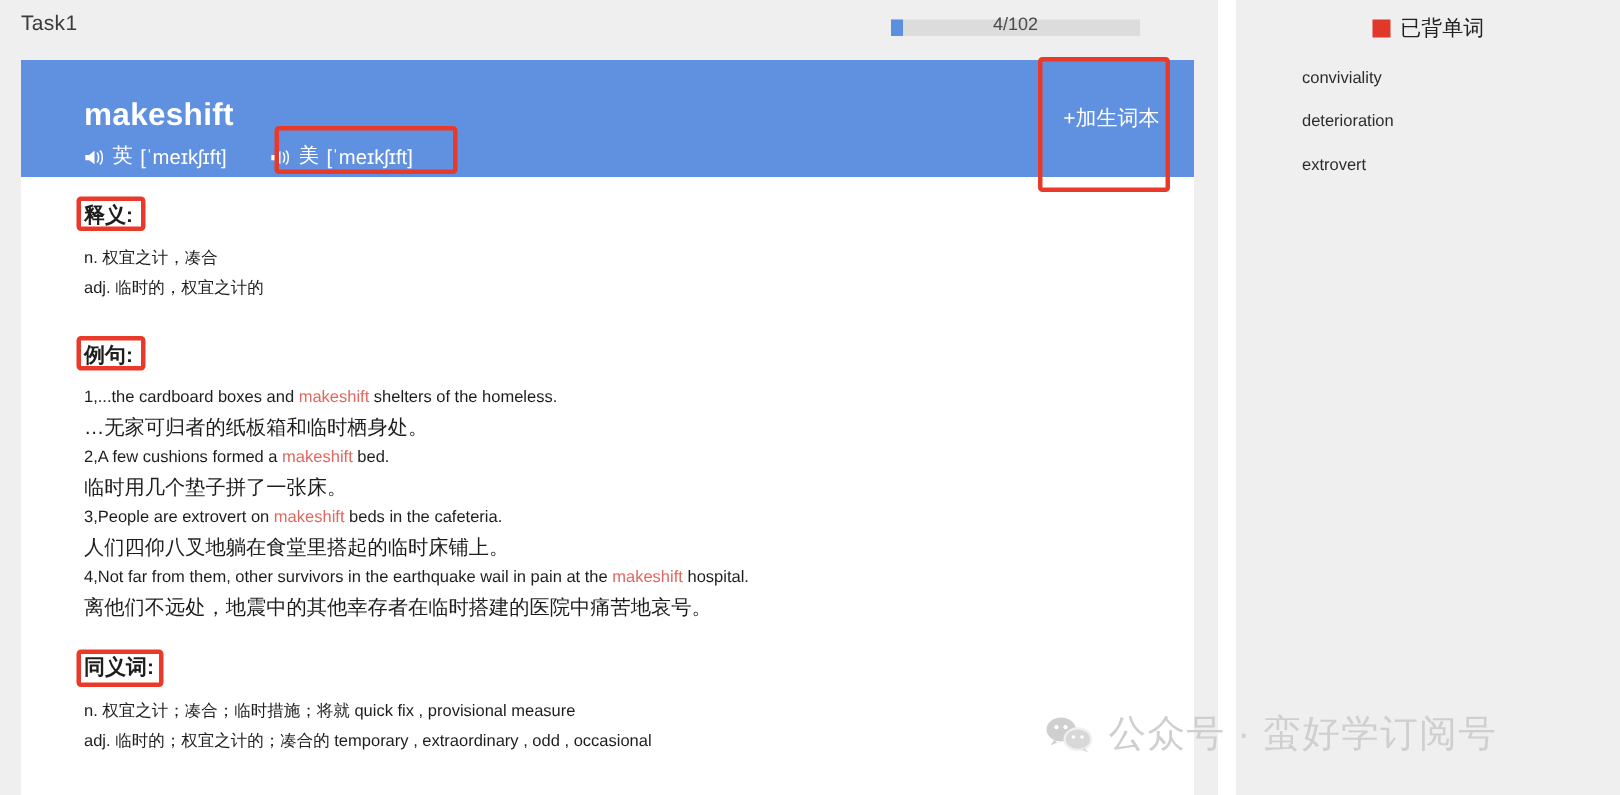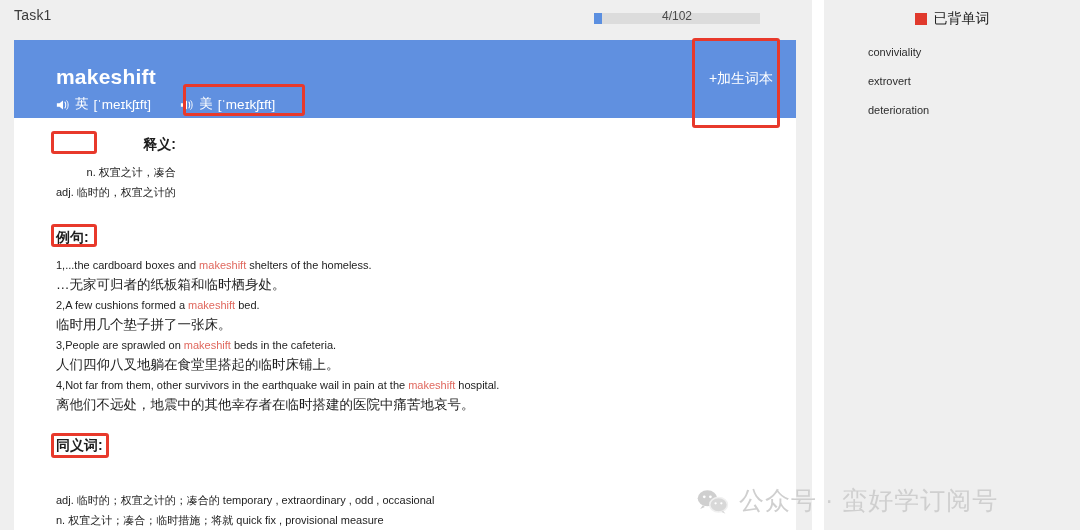--- a/index.html
+++ b/index.html
@@ -65,21 +65,21 @@
   .sec-head {
     display: inline-block;
     font-size: 14px; font-weight: bold; color: #1d1d1d;
     line-height: 1.2;
   }
   .line { font-size: 11px; color: #1d1d1d; line-height: 20px; white-space: nowrap; }
   .line.cn { font-size: 13.5px; }
   .hl { color: #e0685e; }
 
   .block { position: absolute; left: 42px; }
-  #blk-def  { top: 17px; text-align: right; }
+  #blk-def  { top: 17px; }
   #blk-ex   { top: 110px; }
   #blk-syn  { top: 318px; }
 
   .sec-head-row { margin-bottom: 9px; }
 
   
   .anno { position: absolute; border: 3px solid #e8392b; border-radius: 3px; pointer-events: none; }
   #anno-us   { left: 183px; top:  84px; width: 122px; height: 32px; }
   #anno-add  { left: 692px; top:  38px; width: 88px;  height: 90px; }
   #anno-def  { left:  51px; top: 131px; width:  46px; height: 23px; }
@@ -98,21 +98,21 @@
   .sb-swatch { width: 12px; height: 12px; background: #e0392c; display: inline-block; }
   .sb-title { font-size: 14px; color: #222222; font-weight: normal; }
   .sb-list { position: absolute; left: 44px; top: 38px; width: 210px; }
   .sb-item { font-size: 11px; color: #2c2c2c; height: 29px; line-height: 29px; }
 
   
   .watermark {
     position: absolute; left: 697px; top: 472px;
     display: flex; align-items: center; gap: 10px;
     color: #cfcfcf; font-size: 25px; letter-spacing: 1px;
-    pointer-events: none; white-space: nowrap; margin-top: 12px;
+    pointer-events: none; white-space: nowrap;
   }
   .wm-icon { width: 32px; height: 26px; position: relative; top: 1px; }
 </style>
 </head>
 <body>
 
 <div id="app">
 
   <div class="main-area">
 
@@ -168,31 +168,31 @@
           <div class="line">adj. 临时的，权宜之计的</div>
         </div>
 
         <div class="block" id="blk-ex">
           <div class="sec-head-row"><span class="sec-head">例句:</span></div>
           <div id="examples-list">
               <div class="line"><span>1,...the cardboard boxes and </span><span class="hl">makeshift</span><span> shelters of the homeless.</span></div>
               <div class="line cn">…无家可归者的纸板箱和临时栖身处。</div>
               <div class="line"><span>2,A few cushions formed a </span><span class="hl">makeshift</span><span> bed.</span></div>
               <div class="line cn">临时用几个垫子拼了一张床。</div>
-              <div class="line"><span>3,People are sprawled on </span><span class="hl">makeshift</span><span> beds in the cafeteria.</span></div>
+              <div class="line"><span>3,People are extrovert on </span><span class="hl">makeshift</span><span> beds in the cafeteria.</span></div>
               <div class="line cn">人们四仰八叉地躺在食堂里搭起的临时床铺上。</div>
               <div class="line"><span>4,Not far from them, other survivors in the earthquake wail in pain at the </span><span class="hl">makeshift</span><span> hospital.</span></div>
               <div class="line cn">离他们不远处，地震中的其他幸存者在临时搭建的医院中痛苦地哀号。</div>
             </div>
         </div>
 
         <div class="block" id="blk-syn">
-          <div class="sec-head-row" style="margin-bottom:36px;"><span class="sec-head">同义词:</span></div>
+          <div class="sec-head-row" style="margin-bottom:10px;"><span class="sec-head">同义词:</span></div>
+          <div class="line">n. 权宜之计；凑合；临时措施；将就 quick fix , provisional measure</div>
           <div class="line">adj. 临时的；权宜之计的；凑合的 temporary , extraordinary , odd , occasional</div>
-          <div class="line">n. 权宜之计；凑合；临时措施；将就 quick fix , provisional measure</div>
         </div>
 
       </div>
     </div>
 
     <div class="anno" id="anno-us" style="border-color: rgb(232, 57, 43);"></div>
     <div class="anno" id="anno-add" style="border-color: rgb(232, 57, 43);"></div>
     <div class="anno" id="anno-def" style="border-color: rgb(232, 57, 43);"></div>
     <div class="anno" id="anno-ex" style="border-color: rgb(232, 57, 43);"></div>
     <div class="anno" id="anno-syn" style="border-color: rgb(232, 57, 43);"></div>
@@ -200,22 +200,22 @@
 
   <div class="divider"></div>
 
   <div class="sidebar">
     <div class="sb-title-row">
       <span class="sb-swatch" style="background: rgb(224, 57, 44);"></span>
       <span class="sb-title">已背单词</span>
     </div>
     <div class="sb-list" id="sidebar-list">
         <div class="sb-item">conviviality</div>
+        <div class="sb-item">deterioration</div>
         <div class="sb-item">extrovert</div>
-        <div class="sb-item">deterioration</div>
       </div>
   </div>
 
   <div class="watermark">
     <span class="wm-icon">
       <svg viewBox="0 0 34 28" width="32" height="26" aria-hidden="true">
         <ellipse cx="11" cy="10" rx="10.5" ry="8.6" fill="#cfcfcf"></ellipse>
         <path d="M6 17.5 L3.2 21.6 L8.2 19.4 Z" fill="#cfcfcf"></path>
         <ellipse cx="23" cy="17" rx="9.5" ry="7.8" fill="#d8d8d8" stroke="#f0f0f0" stroke-width="1.6"></ellipse>
         <path d="M27.8 23.2 L30.4 26.6 L26.2 24.8 Z" fill="#d8d8d8"></path>

